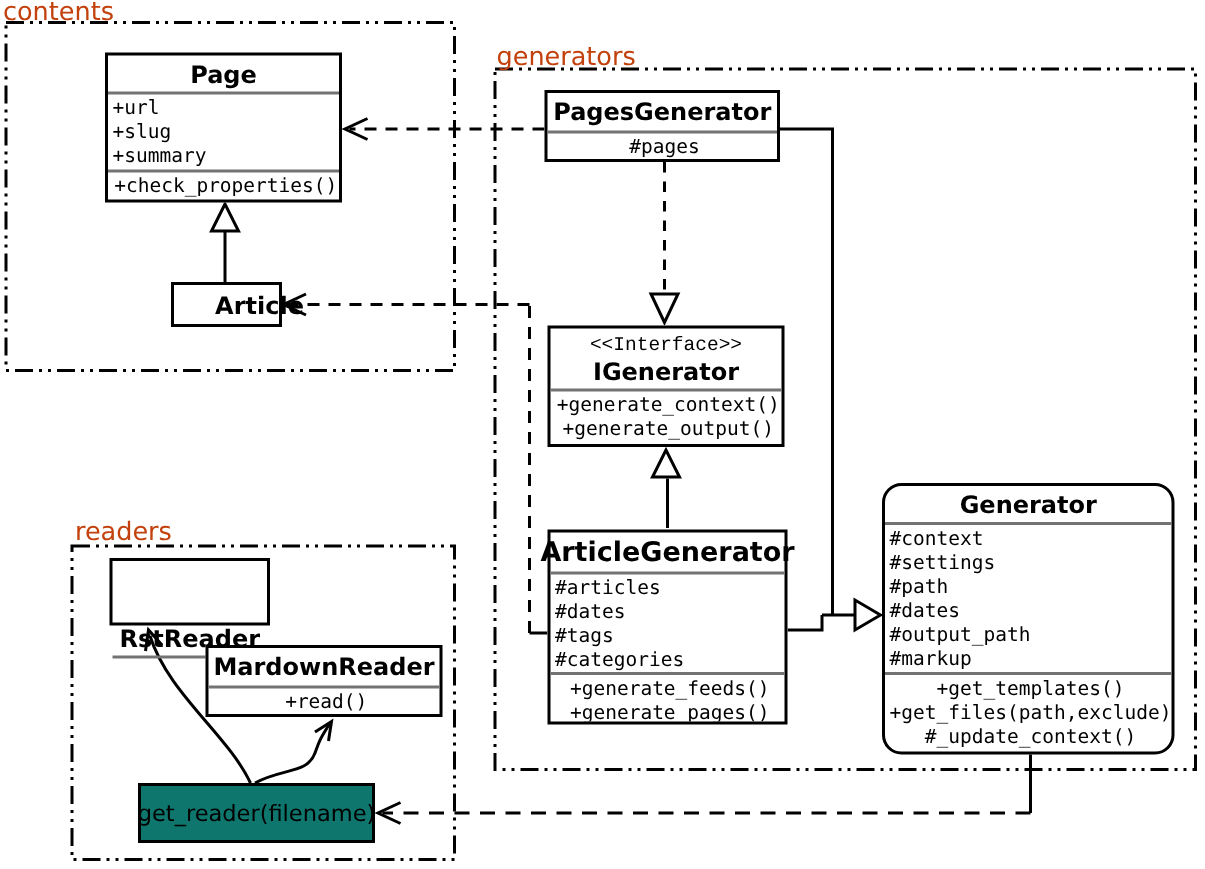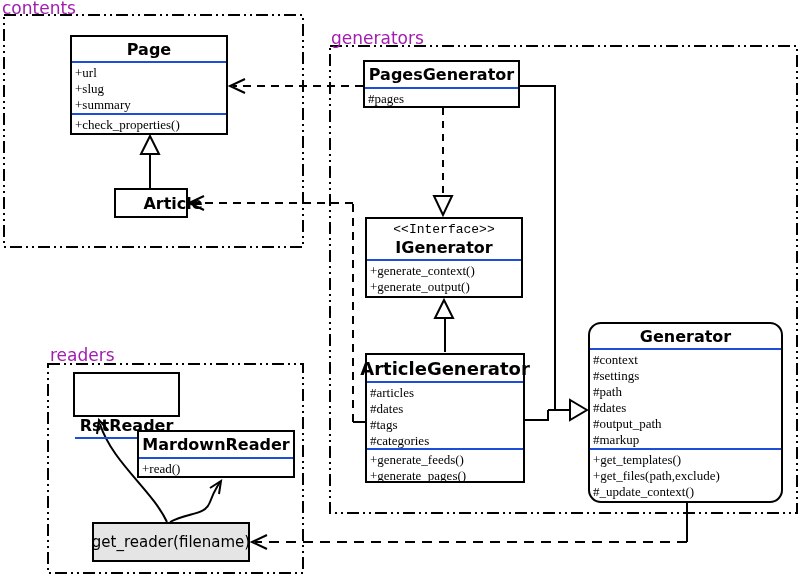--- a/index.html
+++ b/index.html
@@ -1,31 +1,31 @@
 <!DOCTYPE html>
 <html><head>
 <meta charset="utf-8">
 <style>
   html,body{margin:0;padding:0;background:#fff;}
   #stage{position:relative;width:803px;height:579px;background:#ffffff;
          font-family:"DejaVu Sans","Liberation Sans",sans-serif;color:#000;overflow:hidden;}
   #wires{position:absolute;left:0;top:0;width:803px;height:579px;}
-  .pkg-label{position:absolute;font-size:17px;color:#a21caf;background:transparent;line-height:17px;}
+  .pkg-label{position:absolute;font-size:17px;color:#c2410c;background:transparent;line-height:17px;}
   .uml{position:absolute;background:#fff;border:2px solid #000;box-sizing:border-box;
        display:flex;flex-direction:column;}
   .uml .title{font-weight:bold;font-size:16px;text-align:center;display:flex;flex-direction:column;
               align-items:center;justify-content:center;flex:0 0 auto;line-height:19px;}
   .uml .title.small{font-size:18px;}
   .stereotype{font-family:Liberation Mono, monospace;font-weight:normal;
               font-size:13px;line-height:16px;}
   .members{font-family:"DejaVu Sans Mono","Liberation Mono",monospace;font-size:13px;
            line-height:16px;padding:2px 0 0 3px;box-sizing:border-box;overflow:hidden;flex:0 0 auto;}
-  .members.grow{flex:1 1 auto;}
-  .sep{border-top:2px solid #1d4ed8;font-family:Liberation Serif, serif;}
-  .plainbox{position:absolute;background:#e5e5e5;border:2px solid #000;box-sizing:border-box;
+  .members.grow{flex:1 1 auto;text-align:center;}
+  .sep{border-top:2px solid #737373;}
+  .plainbox{position:absolute;background:#0f766e;border:2px solid #000;box-sizing:border-box;
             display:flex;align-items:center;justify-content:center;font-size:15px;}
 </style>
 </head>
 <body>
 
 <div id="stage">
 
   <svg id="wires" viewBox="0 0 803 579" xmlns="http://www.w3.org/2000/svg">
 
     <rect x="4" y="15" width="299" height="232" fill="none" stroke="#000" stroke-width="2" stroke-dasharray="12 4 2 4 2 4"></rect>

